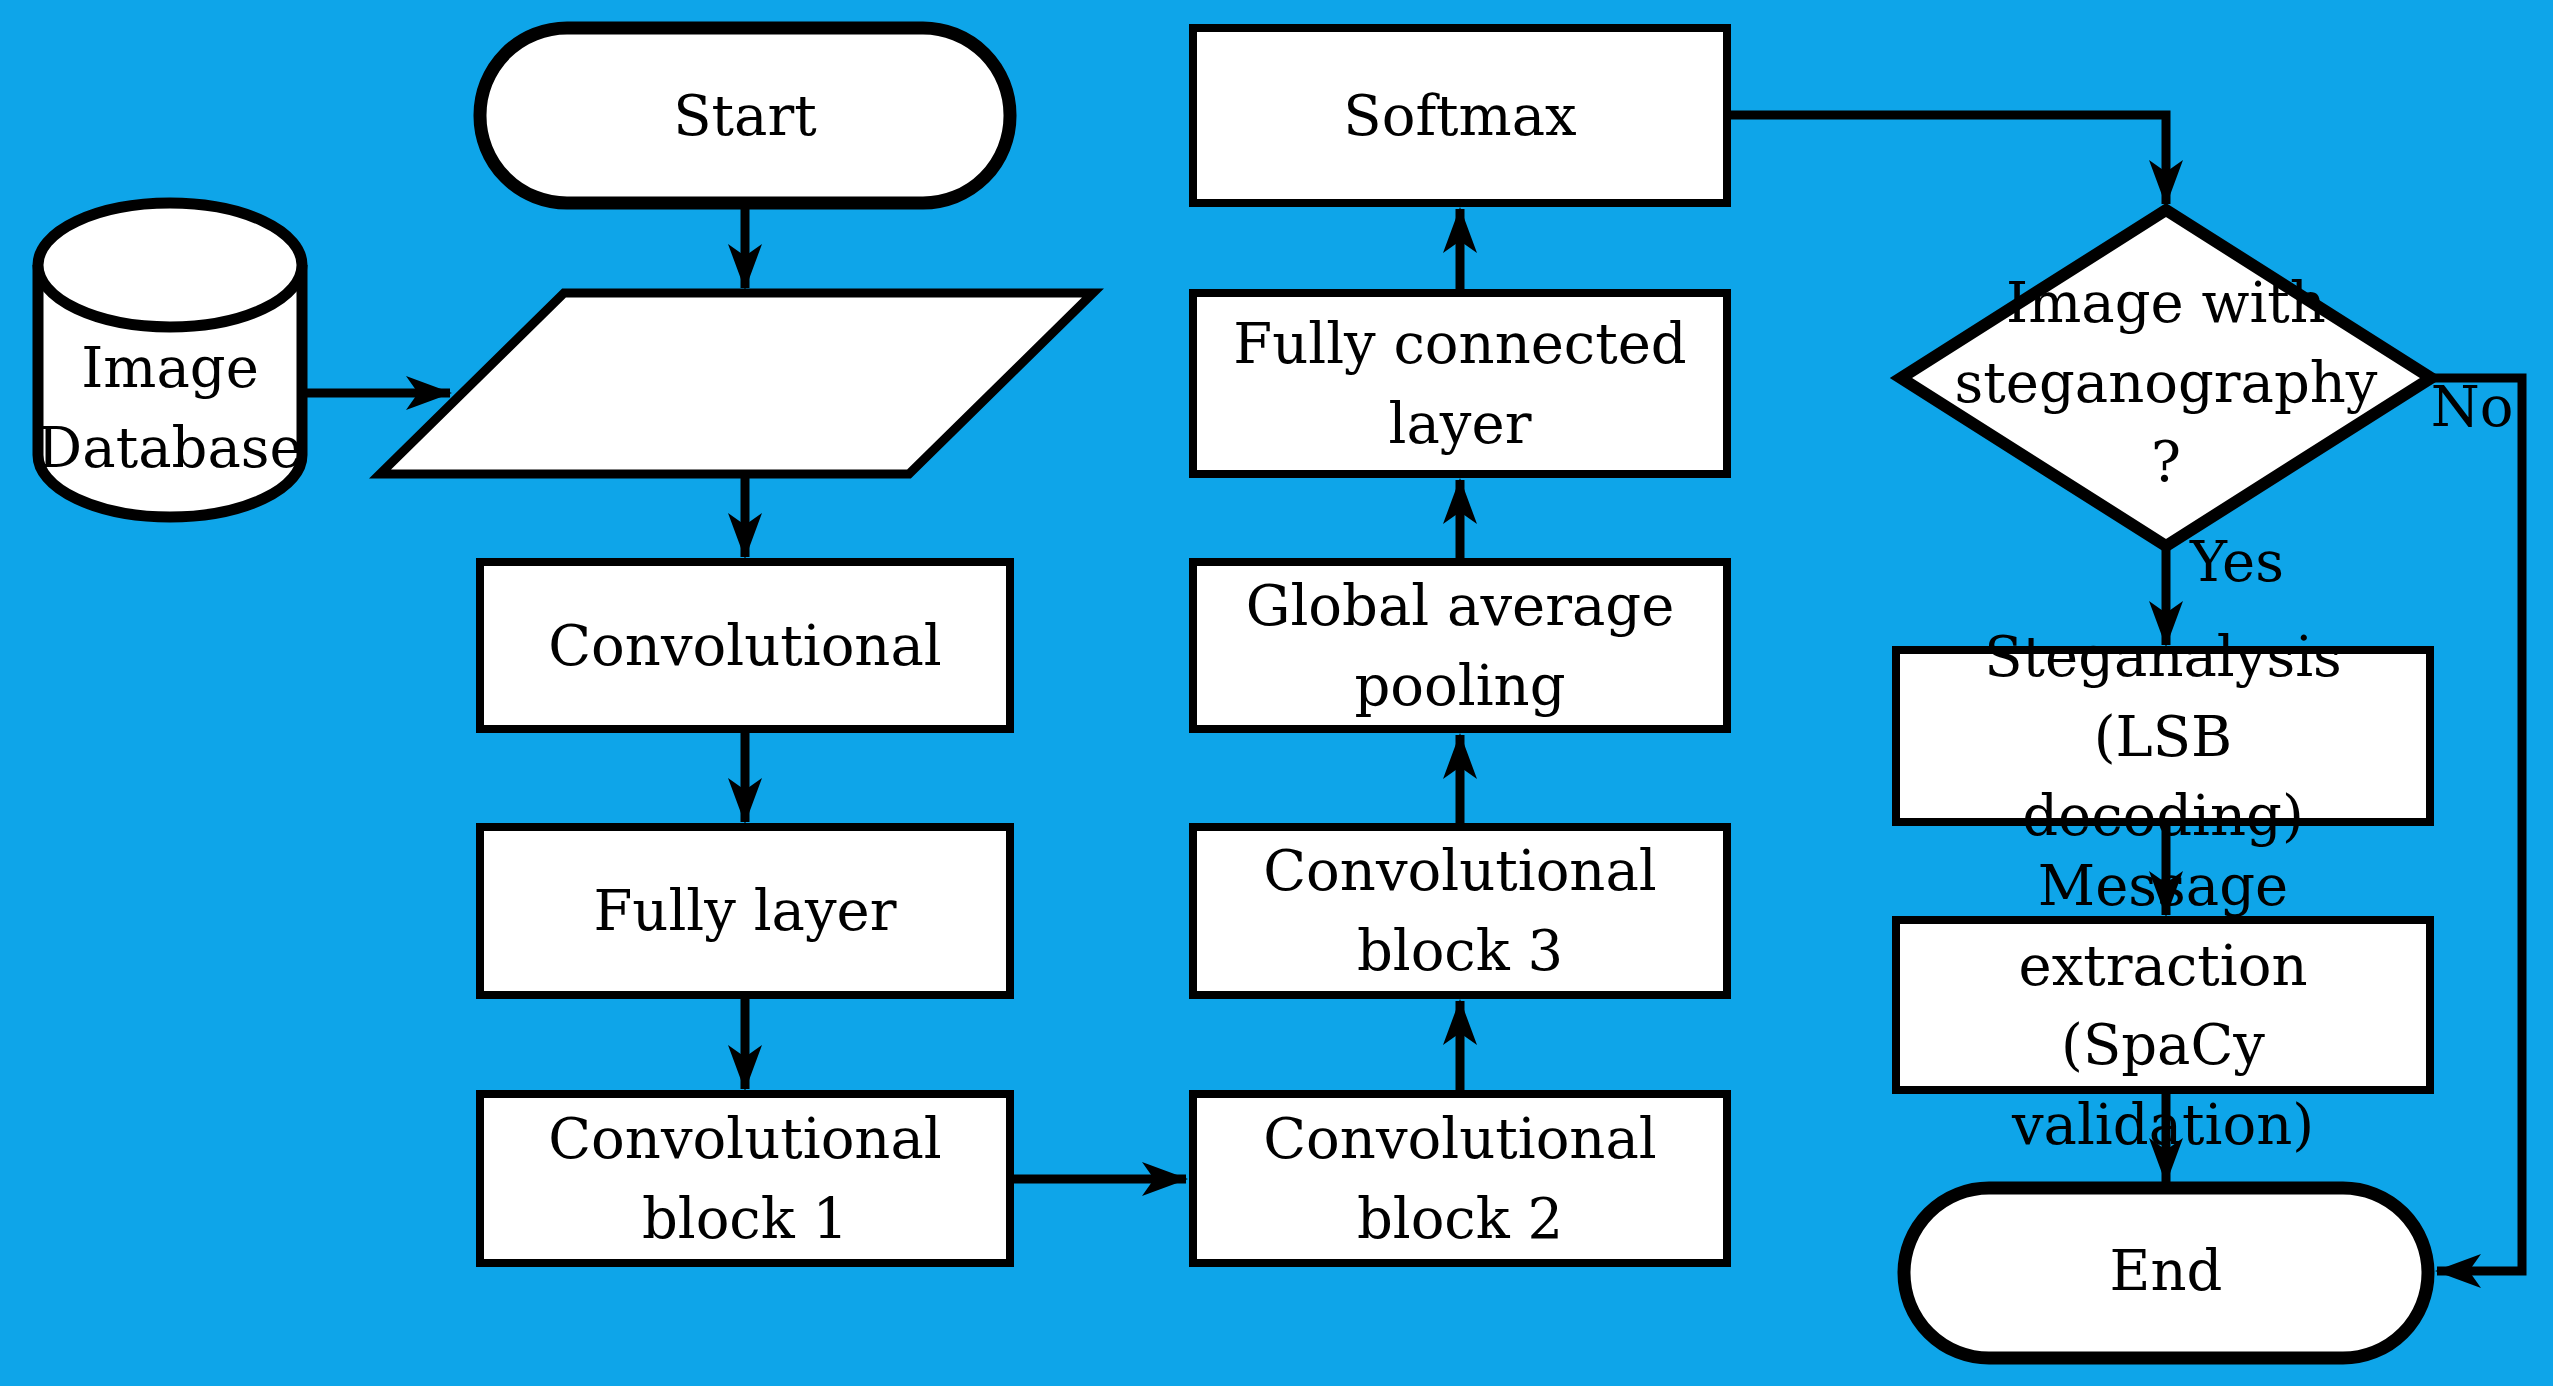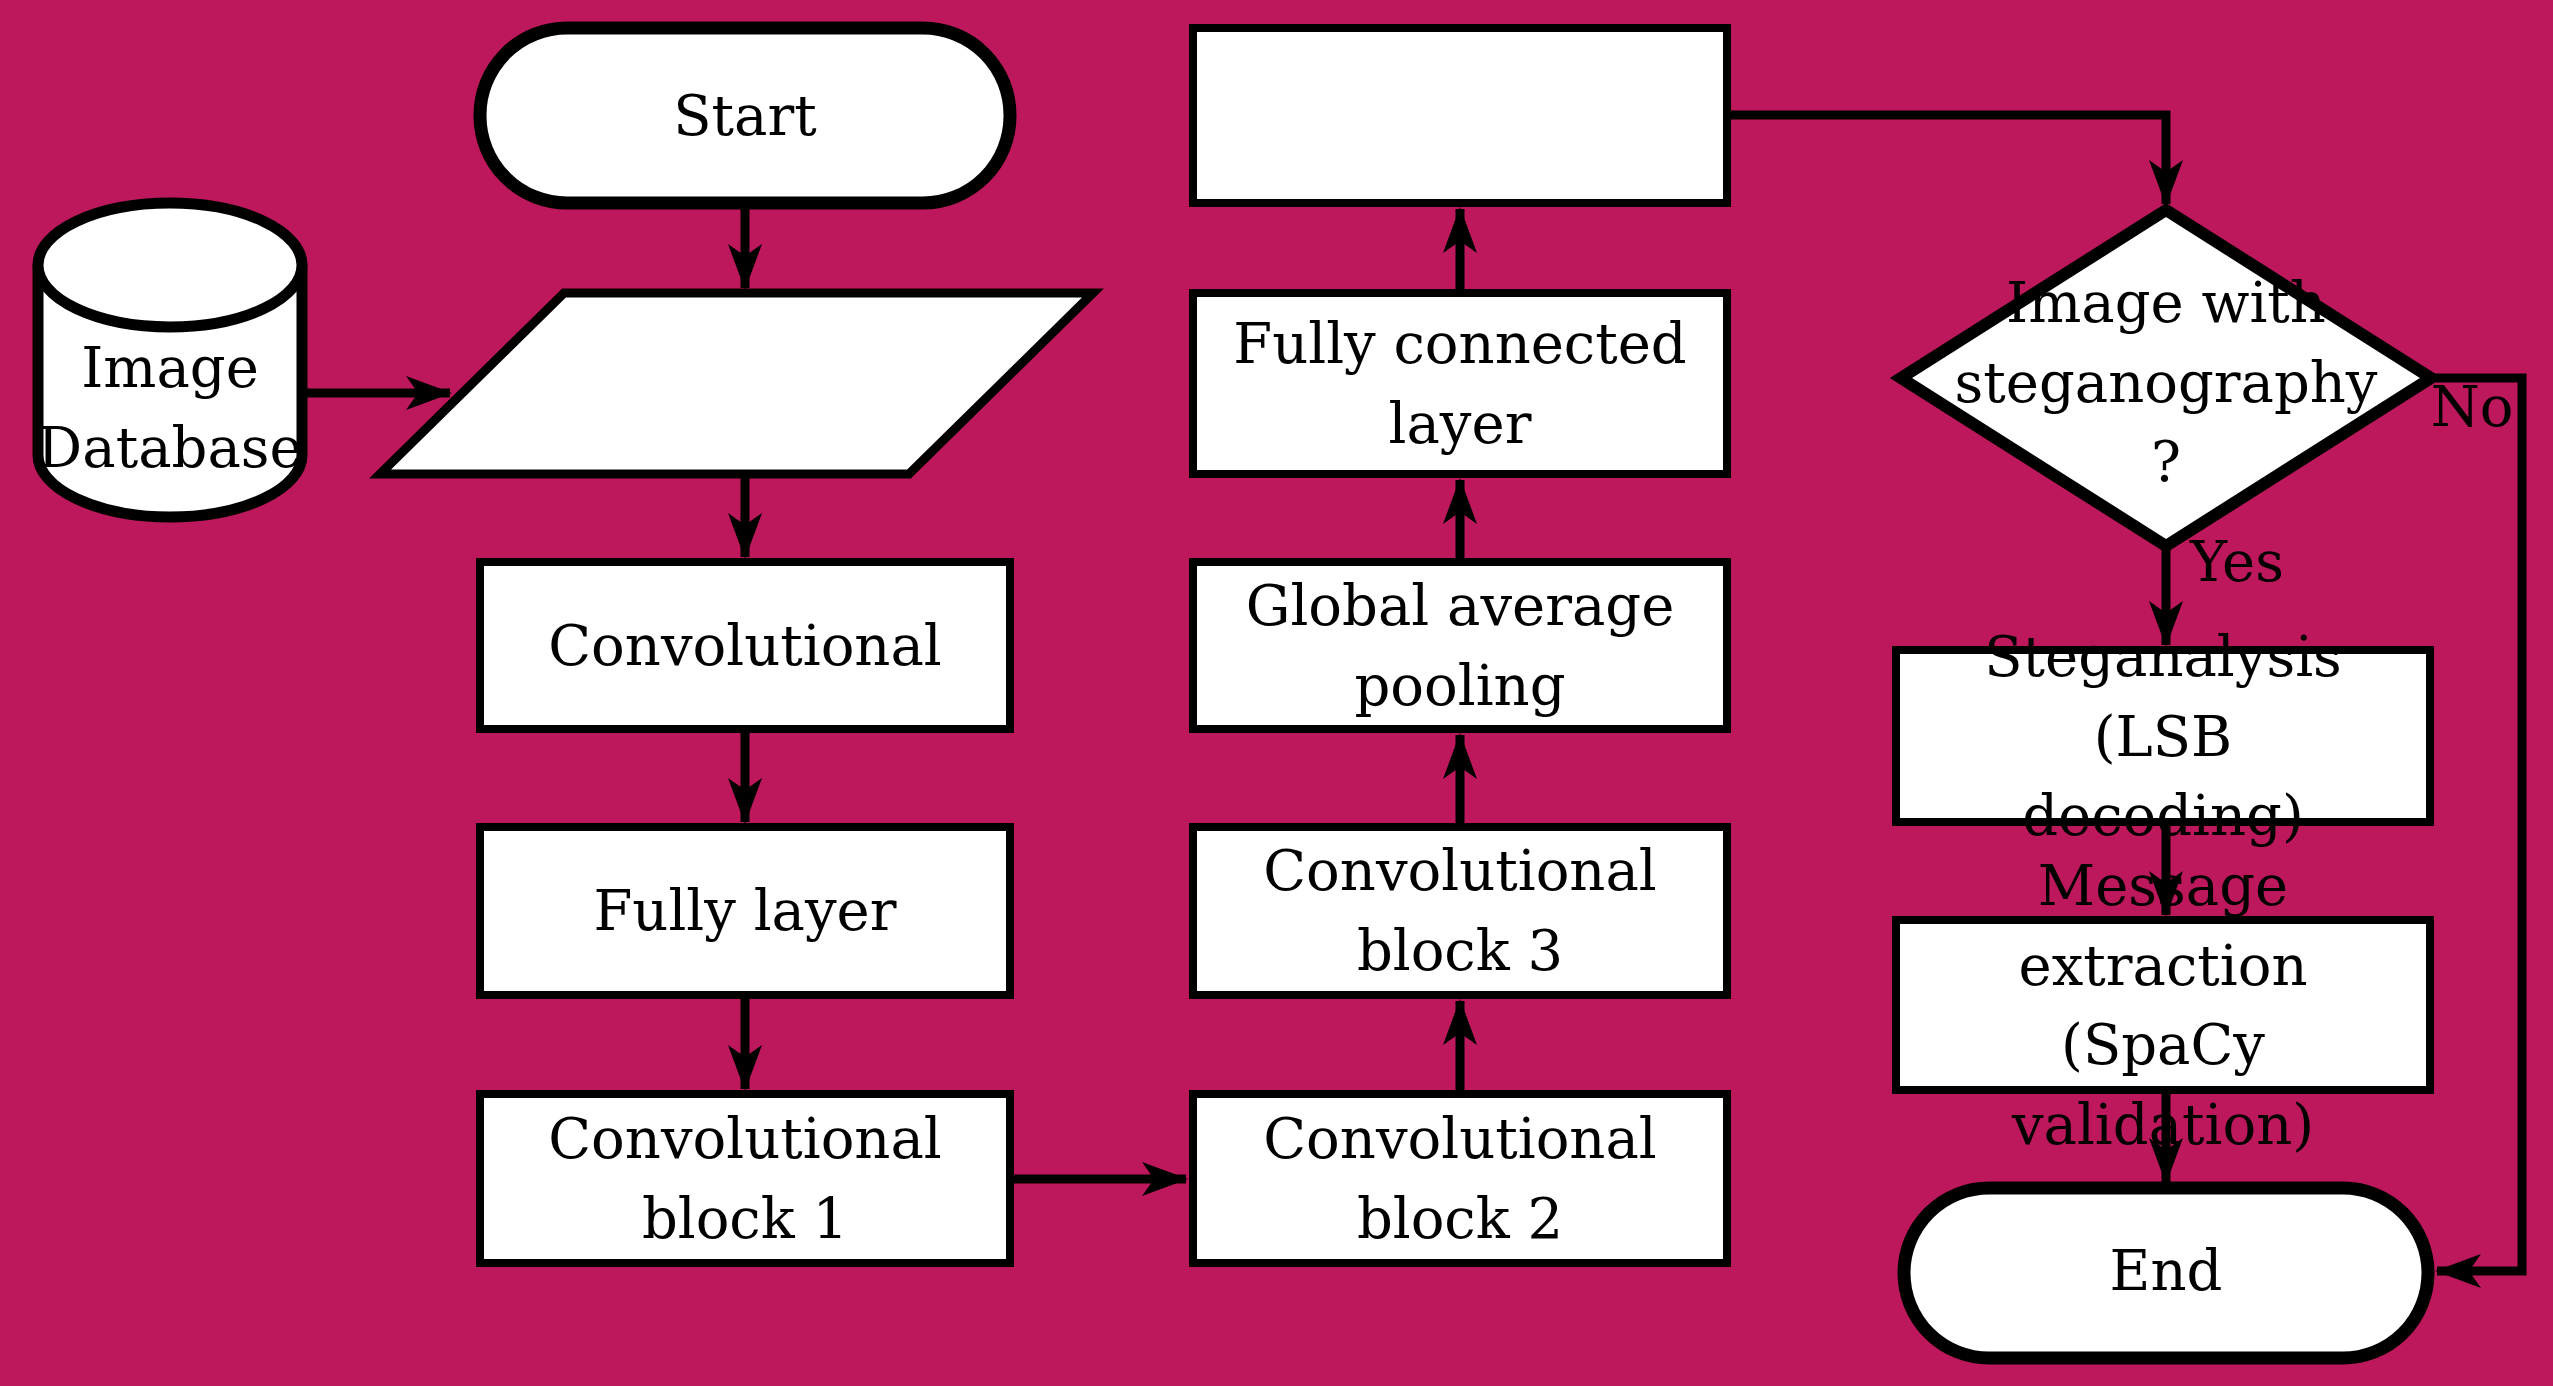--- a/index.html
+++ b/index.html
@@ -1,20 +1,20 @@
 <!DOCTYPE html>
 <html><head>
 <meta charset="utf-8">
 <style>
   html, body { margin: 0; padding: 0; background: #ffffff; }
   .canvas {
     position: relative;
     width: 2553px;
     height: 1386px;
-    background: #be185d;
+    background: #0ea5e9;
     font-family: "DejaVu Serif", serif;
     color: #000;
     overflow: hidden;
   }
   svg.layer {
     position: absolute;
     left: 0; top: 0;
     width: 2553px; height: 1386px;
   }
   .lbl {
@@ -88,20 +88,21 @@
   <div class="lbl" style="left:745px; top:116px;">Start</div>
   <div class="lbl" style="left:170px; top:408px;">Image
 Database</div>
 
 
   <div class="lbl" style="left:745px; top:646px;">Convolutional</div>
   <div class="lbl" style="left:745px; top:911px;">Fully layer</div>
   <div class="lbl" style="left:745px; top:1179px;">Convolutional
 block 1</div>
 
+  <div class="lbl" style="left:1460px; top:116px;">Softmax</div>
   <div class="lbl" style="left:1460px; top:384px;text-align:center;">Fully connected
 layer</div>
   <div class="lbl" style="left:1460px; top:646px;">Global average
 pooling</div>
   <div class="lbl" style="left:1460px; top:911px;">Convolutional
 block 3</div>
   <div class="lbl" style="left:1460px; top:1179px;">Convolutional
 block 2</div>
 
   <div class="lbl" style="left:2163px; top:736px;">Steganalysis

